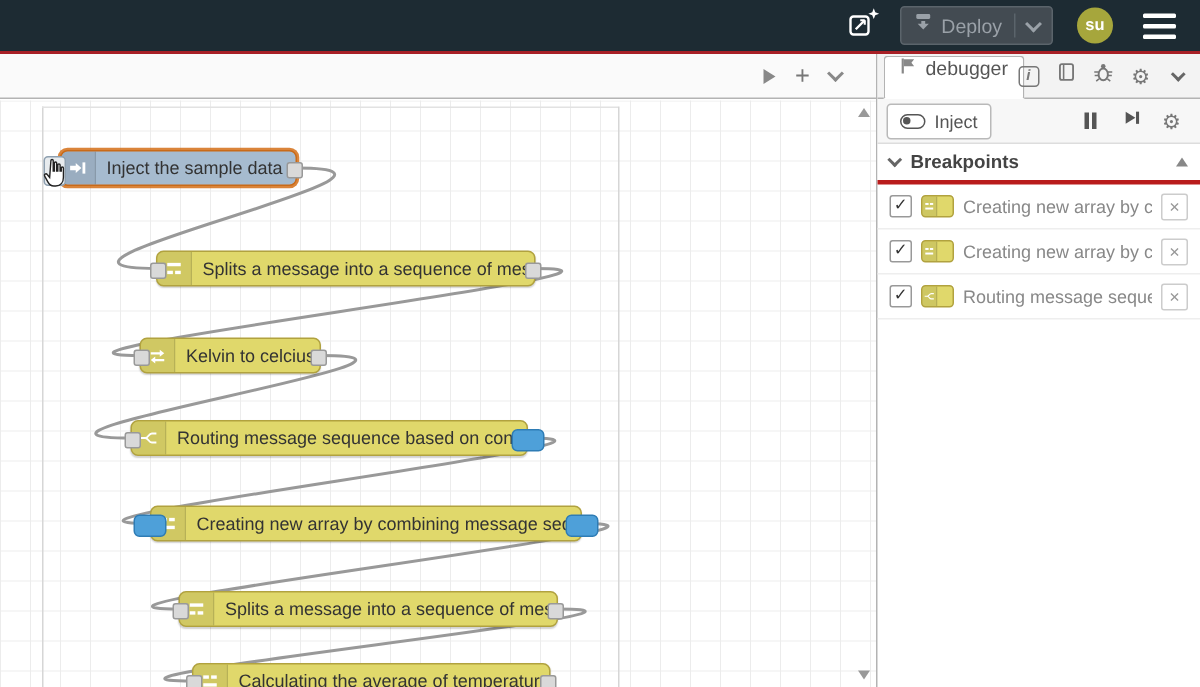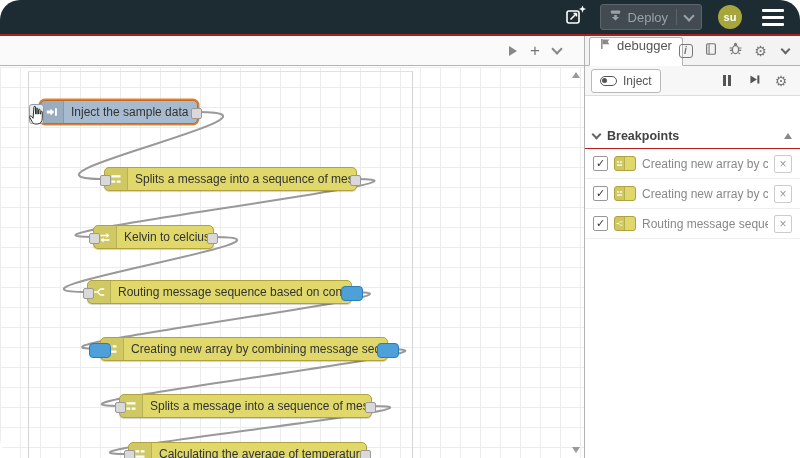--- a/index.html
+++ b/index.html
@@ -1,16 +1,16 @@
 <!DOCTYPE html>
 <html><head>
 <meta charset="utf-8">
 <style>
   html,body{margin:0;padding:0;background:#fff;font-family:"Liberation Sans",sans-serif;}
-  #app{position:relative;width:800px;height:458px;overflow:hidden;background:#fff;border-radius:20px;}
+  #app{position:relative;width:800px;height:458px;overflow:hidden;background:#fff;}
 
   
   .header{position:absolute;top:0;left:0;right:0;height:34px;background:#1d2b33;display:flex;align-items:center;justify-content:flex-end;padding-right:14px;box-sizing:border-box;}
   .redline{position:absolute;top:34px;left:0;right:0;height:2px;background:#a82026;}
   .hbtn{width:28px;height:26px;display:flex;align-items:center;justify-content:center;margin-right:10px;cursor:pointer;}
   .deploy{display:flex;align-items:center;height:24px;background:#434b52;border:1px solid #5b646b;border-radius:3px;padding:0 8px;margin-right:16px;cursor:pointer;}
   .dep-label{color:#9aa1a8;font-size:13px;margin-left:6px;}
   .dep-div{width:1px;height:16px;background:#5b646b;margin:0 8px;}
   .chev{display:inline-block;width:6px;height:6px;border-right:2px solid #9aa1a8;border-bottom:2px solid #9aa1a8;transform:rotate(45deg);margin-top:-3px;}
   .chev.gray{border-color:#888;}
@@ -54,21 +54,21 @@
   .sti{width:17px;height:17px;display:flex;align-items:center;justify-content:center;cursor:pointer;color:#777;}
   .info-ic{width:14px;height:14px;border:1.5px solid #777;border-radius:3px;color:#777;font-weight:bold;font-size:10px;font-style:italic;display:flex;align-items:center;justify-content:center;box-sizing:border-box;}
   .gear-glyph{font-size:14px;color:#777;line-height:1;}
   .debug-toolbar{height:30px;border-bottom:1px solid #ddd;background:#f7f7f7;display:flex;align-items:center;padding:0 6px;gap:6px;box-sizing:border-box;}
   .btn-enabled{display:flex;align-items:center;gap:6px;border:1px solid #b9b9b9;border-radius:3px;background:#fff;height:22px;padding:0 8px;font-size:12px;color:#555;cursor:pointer;}
   .toggle{width:17px;height:10px;border:1.5px solid #555;border-radius:6px;position:relative;box-sizing:border-box;}
   .toggle::before{content:"";position:absolute;left:1px;top:1px;width:5px;height:5px;background:#555;border-radius:50%;}
   .dbg-right{margin-left:auto;display:flex;align-items:center;gap:9px;padding-right:4px;}
   .ib{display:flex;align-items:center;justify-content:center;width:18px;height:18px;cursor:pointer;}
   .pause-ic{display:flex;gap:2px;} .pause-ic span{width:3px;height:11px;background:#555;}
-  .sec-head{height:24px;display:flex;align-items:center;gap:7px;padding:0 8px;border-bottom:1px solid #b91c1c;background:#fff;font-size:12.5px;font-weight:bold;color:#444;cursor:pointer;margin-top:28px;}
+  .sec-head{height:24px;display:flex;align-items:center;gap:7px;padding:0 8px;border-bottom:3px solid #b91c1c;background:#fff;font-size:12.5px;font-weight:bold;color:#444;cursor:pointer;}
   .bp-row{height:29px;display:flex;align-items:center;gap:6px;padding:0 8px;border-bottom:1px solid #eee;font-size:12px;color:#888;cursor:pointer;}
   .cb{width:13px;height:13px;border:1px solid #999;border-radius:2px;background:#fff;color:#333;font-size:11px;line-height:11px;display:flex;align-items:center;justify-content:center;flex:none;cursor:pointer;}
   .mini{width:22px;height:15px;border-radius:3px;background:#e0d86b;border:1px solid #b1a23f;display:flex;align-items:center;flex:none;box-sizing:border-box;}
   .mini .strip{width:9px;height:100%;background:rgba(0,0,0,.08);border-right:1px solid rgba(0,0,0,.12);border-radius:2px 0 0 2px;display:flex;align-items:center;justify-content:center;}
   .bp-label{flex:1;white-space:nowrap;overflow:hidden;}
   .xbtn{width:16px;height:16px;border:1px solid #ccc;border-radius:2px;background:#fff;color:#999;font-size:12px;line-height:12px;display:flex;align-items:center;justify-content:center;flex:none;cursor:pointer;}
   .filter-btn{margin-left:auto;display:flex;align-items:center;gap:4px;height:18px;border:1px solid #ccc;border-radius:2px;background:#fff;padding:0 6px;font-size:11px;font-weight:normal;color:#666;cursor:pointer;}
 </style>
 </head>
 <body>

